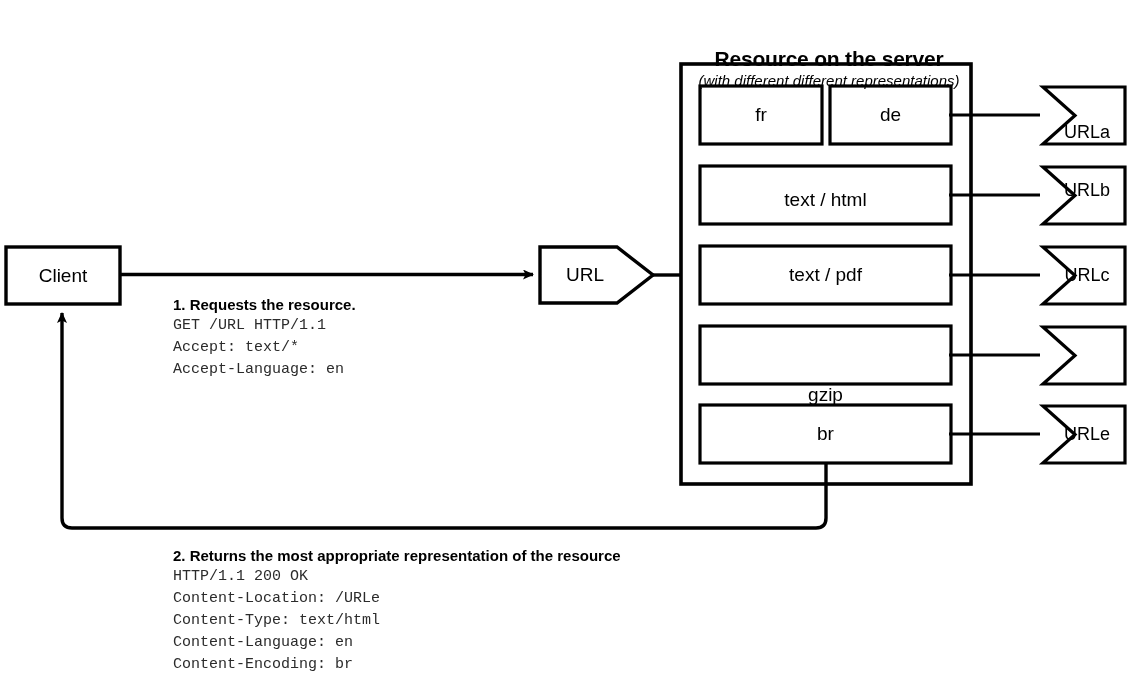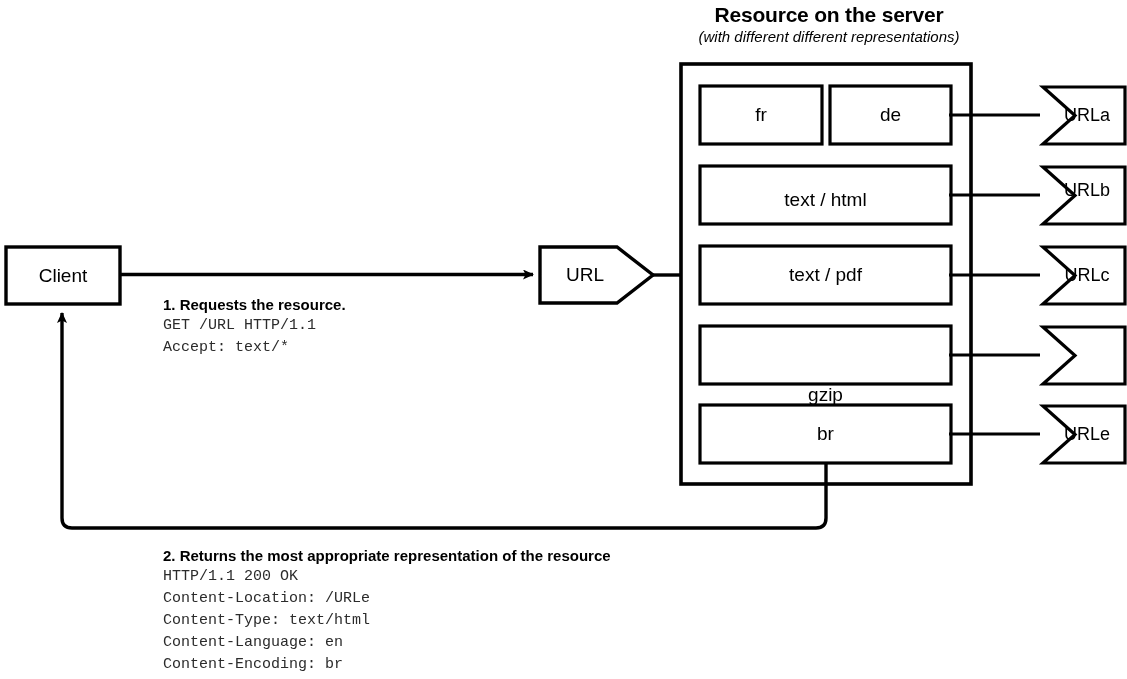--- a/index.html
+++ b/index.html
@@ -33,20 +33,21 @@
     top: 2px;
     width: 330px;
     text-align: center;
   }
   #server-heading .title {
     font-size: 21px;
     font-weight: bold;
     line-height: 25px;
     letter-spacing: -0.2px;
     white-space: nowrap;
+    margin-top: 44px;
   }
   #server-heading .subtitle {
     font-size: 15px;
     font-style: italic;
     line-height: 19px;
     white-space: nowrap;
   }
 
   
   .node-label {
@@ -55,21 +56,21 @@
     align-items: center;
     justify-content: center;
     font-size: 19px;
     color: #000;
     pointer-events: none;
     white-space: nowrap;
   }
   .node-label.sm { font-size: 18px; }
 
   
-  .msg-block { position: absolute; }
+  .msg-block { position: absolute; margin-left: 10px; }
   .msg-title {
     font-size: 15px;
     font-weight: bold;
     line-height: 21px;
     white-space: nowrap;
   }
   .msg-line {
     font-family: "Liberation Mono", "DejaVu Sans Mono", monospace;
     font-size: 15px;
     line-height: 22px;
@@ -136,29 +137,30 @@
 
   <div class="node-label" style="left:540px; top:247px; width:90px; height:56px;">URL</div>
 
   <div class="node-label" style="left:700px; top:86px; width:122px; height:58px;">fr</div>
   <div class="node-label" style="left:830px; top:86px; width:121px; height:58px;">de</div>
   <div class="node-label" style="left:700px; top:166px; width:251px; height:67px;">text / html</div>
   <div class="node-label" style="left:700px; top:246px; width:251px; height:58px;">text / pdf</div>
   <div class="node-label" style="left:700px; top:326px; width:251px; height:58px;margin-top:40px;">gzip</div>
   <div class="node-label" style="left:700px; top:405px; width:251px; height:58px;">br</div>
 
-  <div class="node-label sm" style="left:1056px; top:87px; width:62px; height:57px;">URLa</div>
+  <div class="node-label sm" style="left:1056px; top:104px; width:62px; height:57px;">URLa</div>
   <div class="node-label sm" style="left:1056px; top:167px; width:62px; height:46px;">URLb</div>
   <div class="node-label sm" style="left:1056px; top:247px; width:62px; height:57px;">URLc</div>
   <div class="node-label sm" style="left:1056px; top:406px; width:62px; height:57px;text-align:center;">URLe</div>
 
   <div id="request-block" class="msg-block">
     <div class="msg-title">1. Requests the resource.</div>
     <div class="msg-line">GET /URL HTTP/1.1</div>
     <div class="msg-line">Accept: text/*</div>
+    <div class="msg-line">Accept-Language: en</div>
   </div>
 
   <div id="response-block" class="msg-block">
     <div class="msg-title">2. Returns the most appropriate representation of the resource</div>
     <div class="msg-line">HTTP/1.1 200 OK</div>
     <div class="msg-line">Content-Location: /URLe</div>
     <div class="msg-line">Content-Type: text/html</div>
     <div class="msg-line">Content-Language: en</div>
     <div class="msg-line">Content-Encoding: br</div>
   </div>

